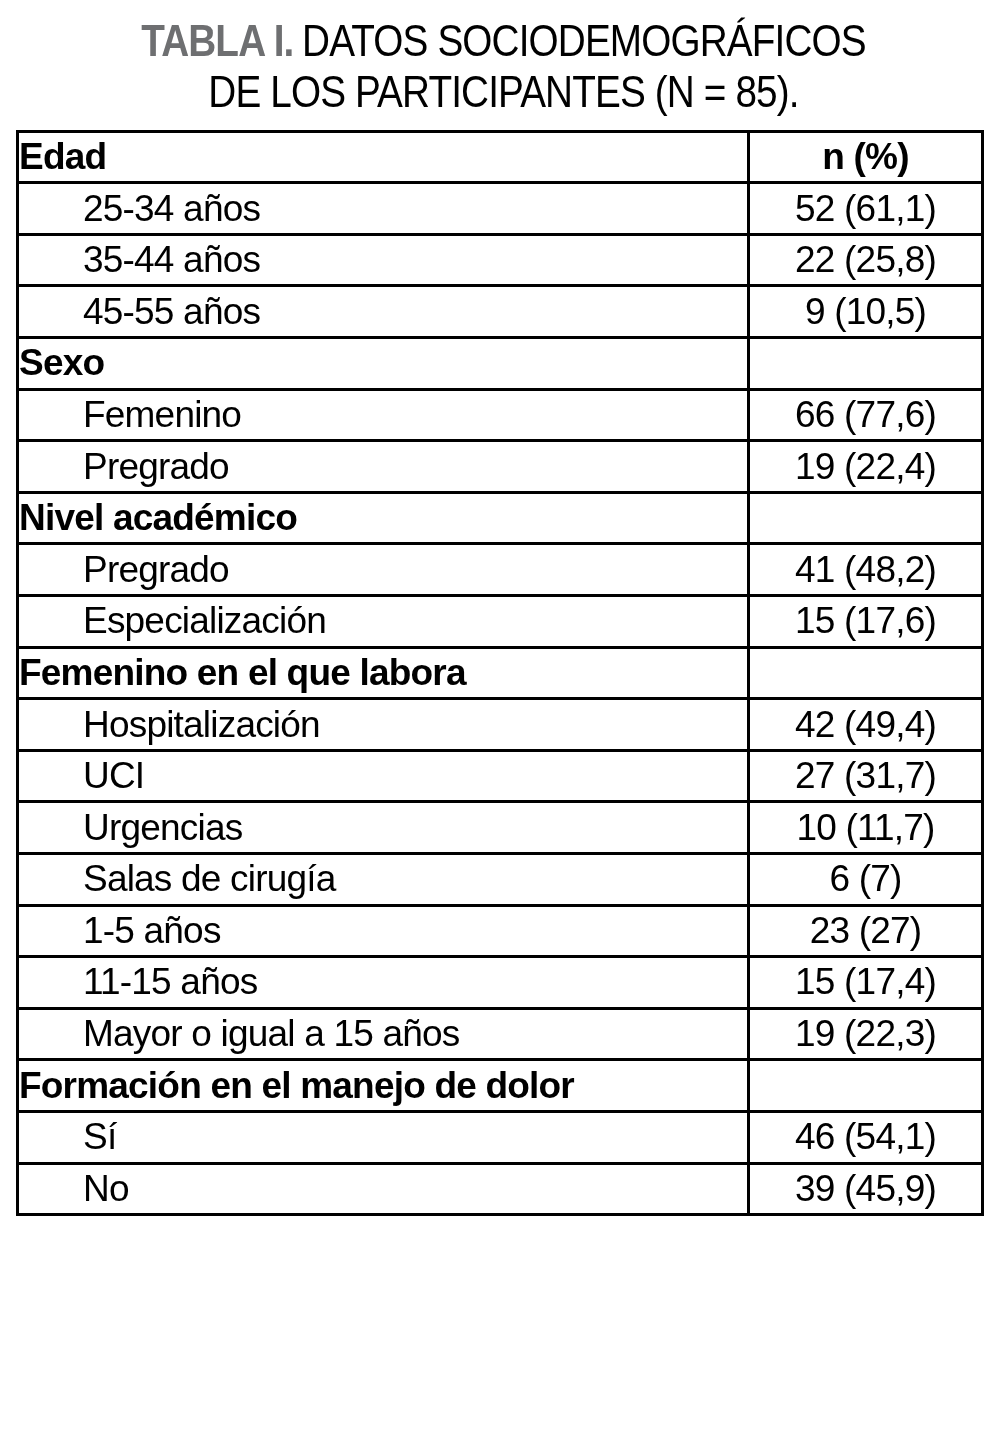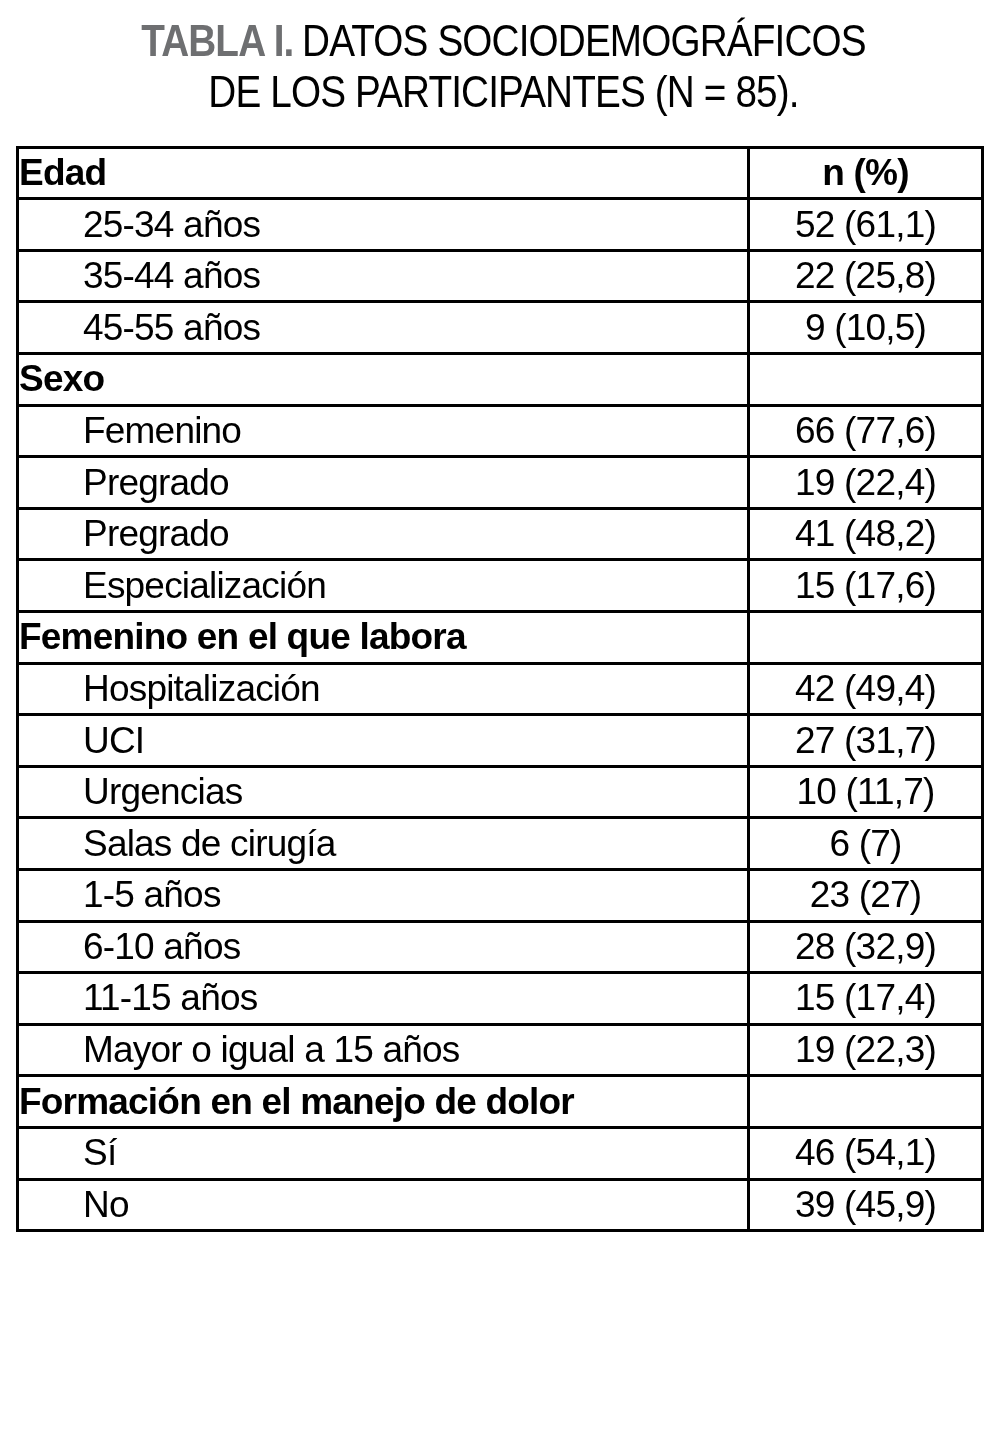--- a/index.html
+++ b/index.html
@@ -31,21 +31,21 @@
     margin-right: 10px;
   }
   .title-line2 {
     display: block;
   }
   table.data-table {
     border-collapse: collapse;
     table-layout: fixed;
     width: 965px;
     margin-left: 16px;
-    margin-top: 28px;
+    margin-top: 12px;
   }
   col.col-label { width: 731px; }
   col.col-value { width: 234px; }
   .data-table th, .data-table td {
     border: 3px solid #000000;
     height: 48.6px;
     font-size: 37px;
     letter-spacing: -0.8px;
     vertical-align: middle;
     padding: 0;
@@ -106,20 +106,24 @@
           <td class="value-cell"></td>
         </tr>
         <tr class="row-item">
           <td class="label-cell">Femenino</td>
           <td class="value-cell">66 (77,6)</td>
         </tr>
         <tr class="row-item">
           <td class="label-cell">Pregrado</td>
           <td class="value-cell">19 (22,4)</td>
         </tr>
+        <tr class="row-category">
+          <td class="label-cell">Nivel académico</td>
+          <td class="value-cell"></td>
+        </tr>
         <tr class="row-item">
           <td class="label-cell">Pregrado</td>
           <td class="value-cell">41 (48,2)</td>
         </tr>
         <tr class="row-item">
           <td class="label-cell">Especialización</td>
           <td class="value-cell">15 (17,6)</td>
         </tr>
         <tr class="row-category">
           <td class="label-cell">Femenino en el que labora</td>
@@ -139,24 +143,20 @@
         </tr>
         <tr class="row-item">
           <td class="label-cell">Salas de cirugía</td>
           <td class="value-cell">6 (7)</td>
         </tr>
         <tr class="row-item">
           <td class="label-cell">1-5 años</td>
           <td class="value-cell">23 (27)</td>
         </tr>
         <tr class="row-item">
-          <td class="label-cell">6-10 años</td>
-          <td class="value-cell">28 (32,9)</td>
-        </tr>
-        <tr class="row-item">
           <td class="label-cell">11-15 años</td>
           <td class="value-cell">15 (17,4)</td>
         </tr>
         <tr class="row-item">
           <td class="label-cell">Mayor o igual a 15 años</td>
           <td class="value-cell">19 (22,3)</td>
         </tr>
         <tr class="row-category">
           <td class="label-cell">Formación en el manejo de dolor</td>
           <td class="value-cell"></td>

